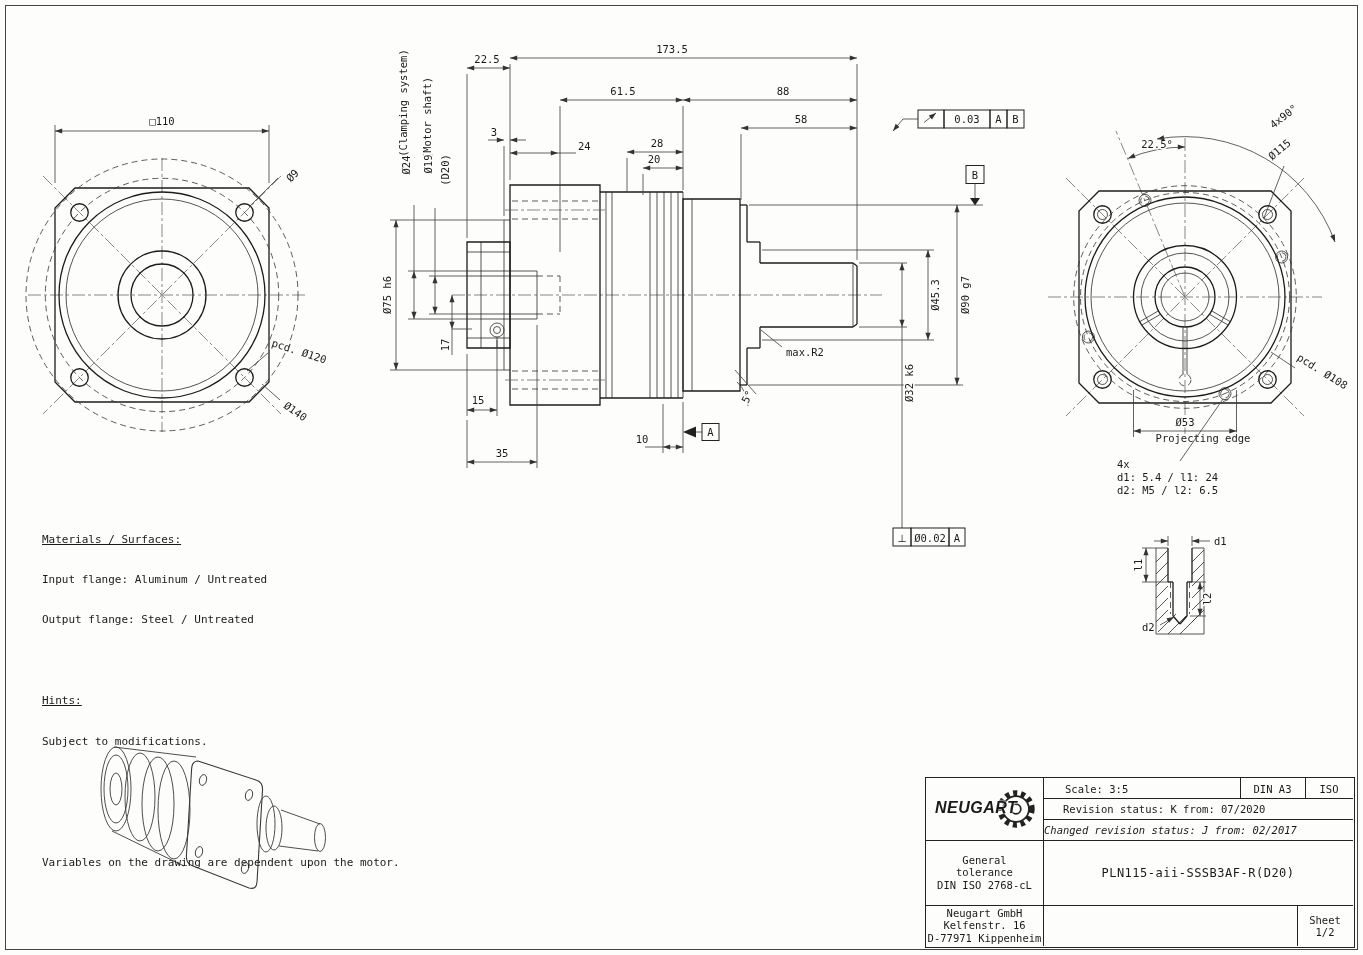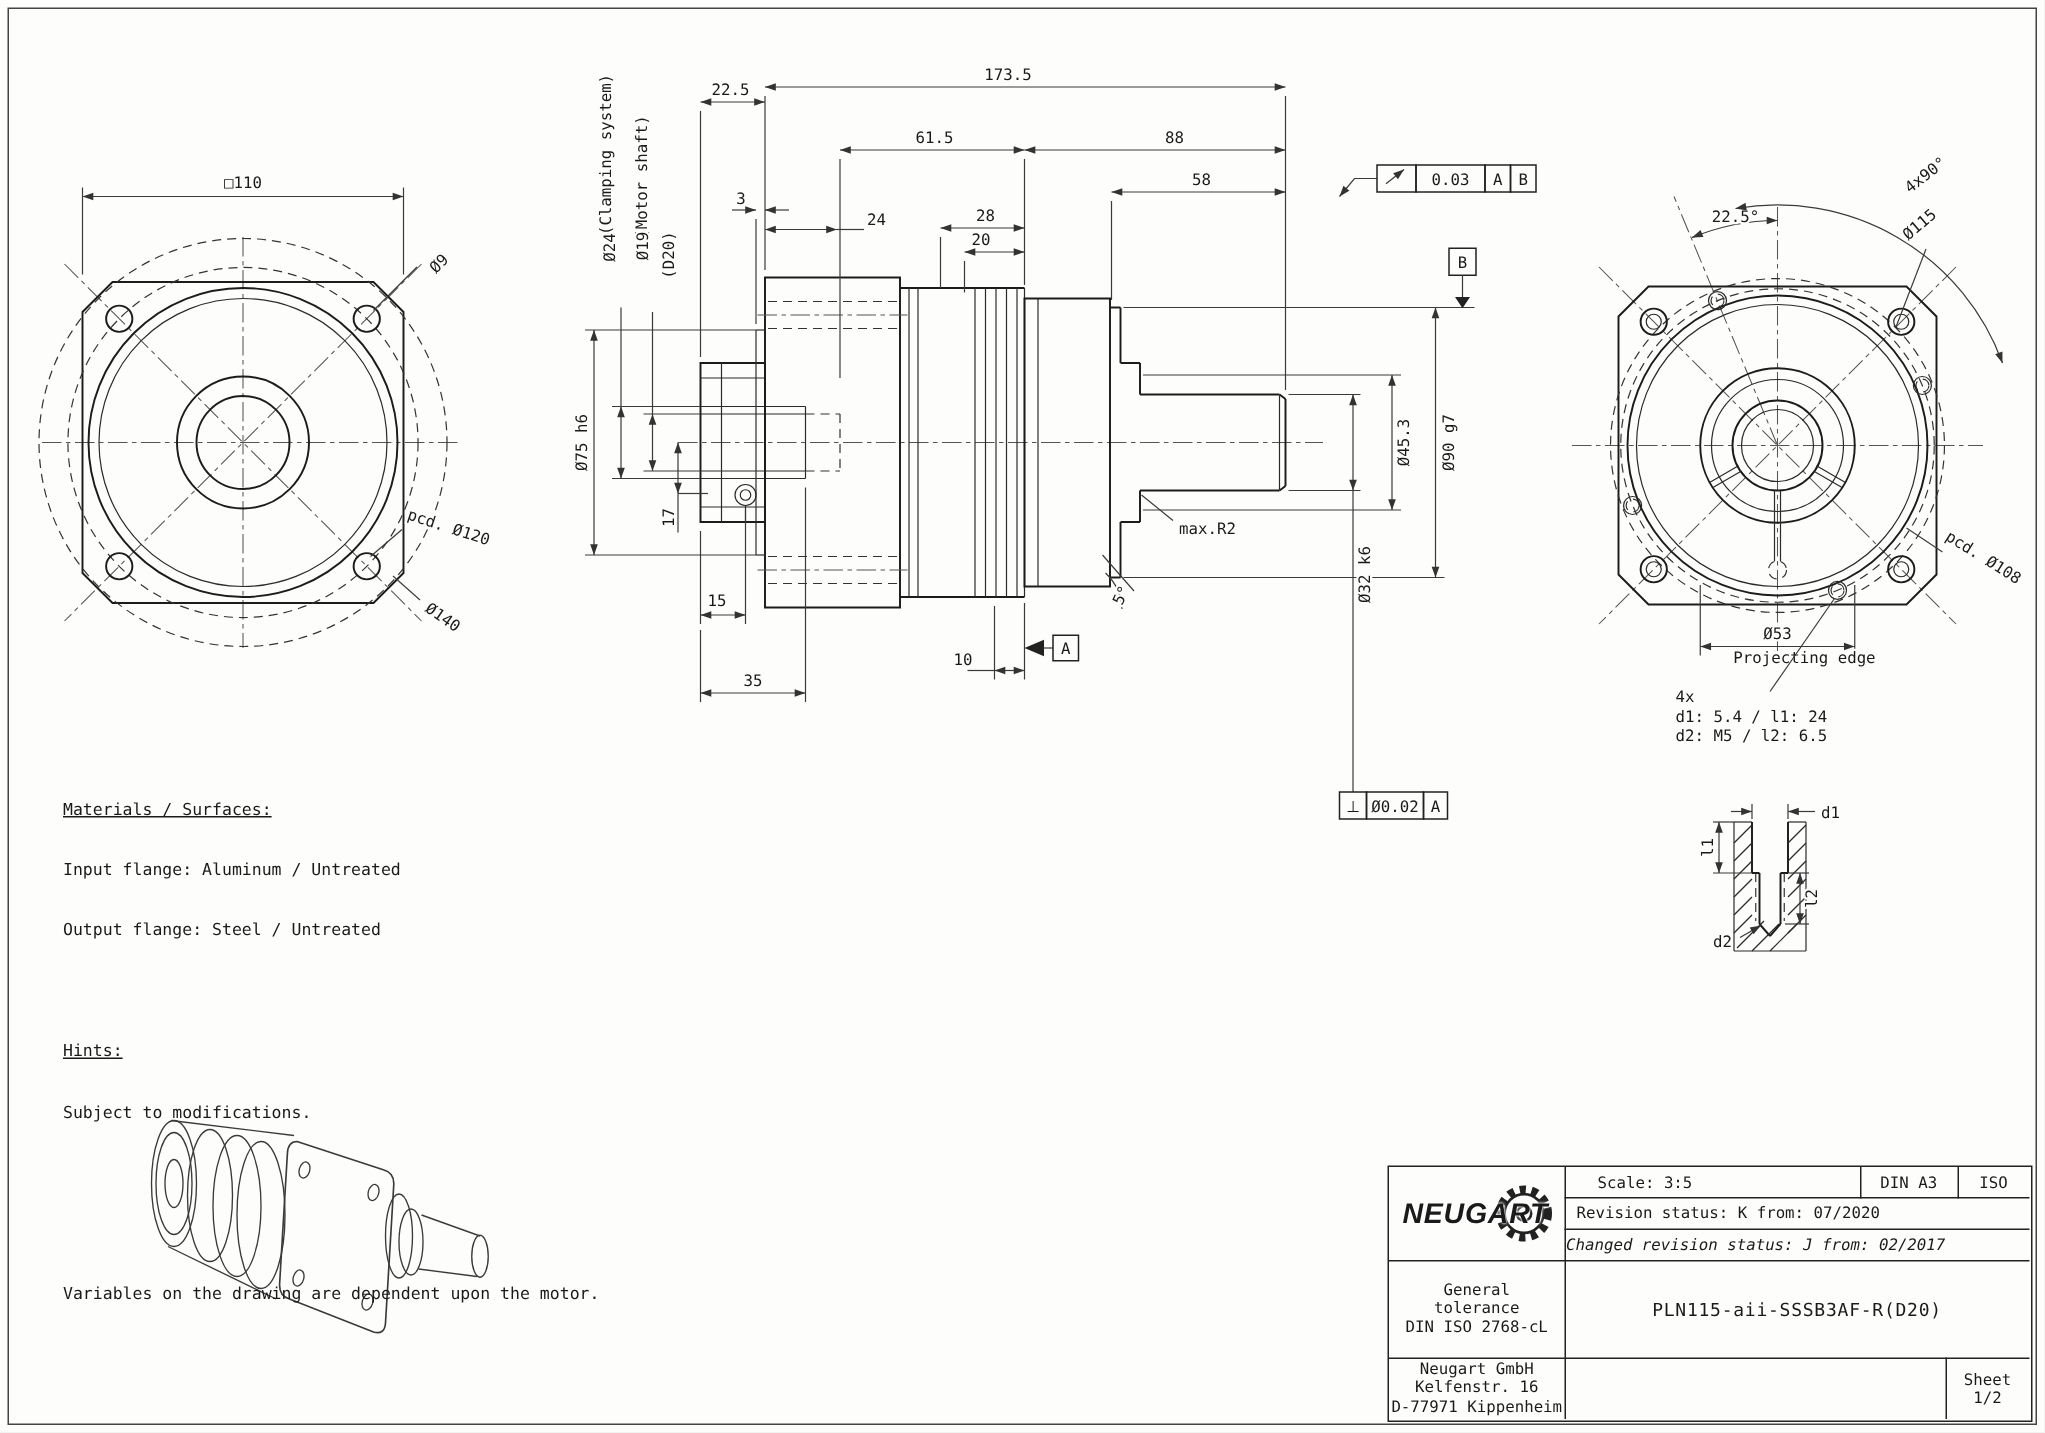--- a/index.html
+++ b/index.html
@@ -21,21 +21,21 @@
   .nt{text-decoration:underline;}
   .sp{height:14px;}
 
   .tb{position:absolute;left:925px;top:777px;width:430px;height:171px;border:1.4px solid #222;
       box-sizing:border-box;font-size:10.5px;}
   .tb .ln{position:absolute;background:#222;}
   .cell{position:absolute;display:flex;align-items:center;box-sizing:border-box;}
   .c-center{justify-content:center;text-align:center;}
   .logo-wrap{position:absolute;left:0;top:0;width:118px;height:63px;}
   .logo-text{position:absolute;left:9px;top:21px;font-family:"Liberation Sans",sans-serif;
-             font-weight:800;font-style:italic;font-size:19px;letter-spacing:0.5px;z-index:2;
+             font-weight:800;font-style:italic;font-size:16px;letter-spacing:0.5px;z-index:2;
              text-shadow:0 0 2px #fff,0 0 2px #fff;}
   .gear{position:absolute;right:5px;top:8px;z-index:1;}
   .partno{font-size:12px;letter-spacing:0.5px;}
   .small3{line-height:12.5px;text-align:center;width:100%;}
 </style>
 </head>
 <body>
 
 <div class="sheet">
   <div class="frame"></div>
@@ -417,21 +417,21 @@
         <circle cx="24" cy="24" r="16" fill="none" stroke="#222" stroke-width="7" stroke-dasharray="4.2 3.8"></circle>
         <circle cx="24" cy="24" r="13.5" fill="#fdfdfc" stroke="#222" stroke-width="1.8"></circle>
         <circle cx="24" cy="24" r="5" fill="none" stroke="#222" stroke-width="1.8"></circle>
       </svg>
       <div class="logo-text">NEUGART</div>
     </div>
 
     <div class="cell" style="left:117px;top:0;width:197px;height:21px;padding-left:22px;">Scale: 3:5</div>
     <div class="cell c-center" style="left:314px;top:0;width:65px;height:21px;">DIN A3</div>
     <div class="cell c-center" style="left:379px;top:0;width:48px;height:21px;">ISO</div>
-    <div class="cell" style="left:117px;top:21px;width:310px;height:20px;padding-left:8px;">Revision status: K  from: 07/2020</div>
+    <div class="cell" style="left:117px;top:21px;width:310px;height:20px;padding-left:20px;">Revision status: K  from: 07/2020</div>
     <div class="cell" style="left:107px;top:41px;width:310px;height:21px;padding-left:11px;font-style:italic;">Changed revision status: J  from: 02/2017</div>
 
     <div class="cell c-center" style="left:0;top:62px;width:117px;height:65px;">
       <div class="small3">
         <div>General</div>
         <div>tolerance</div>
         <div>DIN ISO 2768-cL</div>
       </div>
     </div>
     <div class="cell c-center partno" style="left:117px;top:62px;width:310px;height:65px;">PLN115-aii-SSSB3AF-R(D20)</div>

